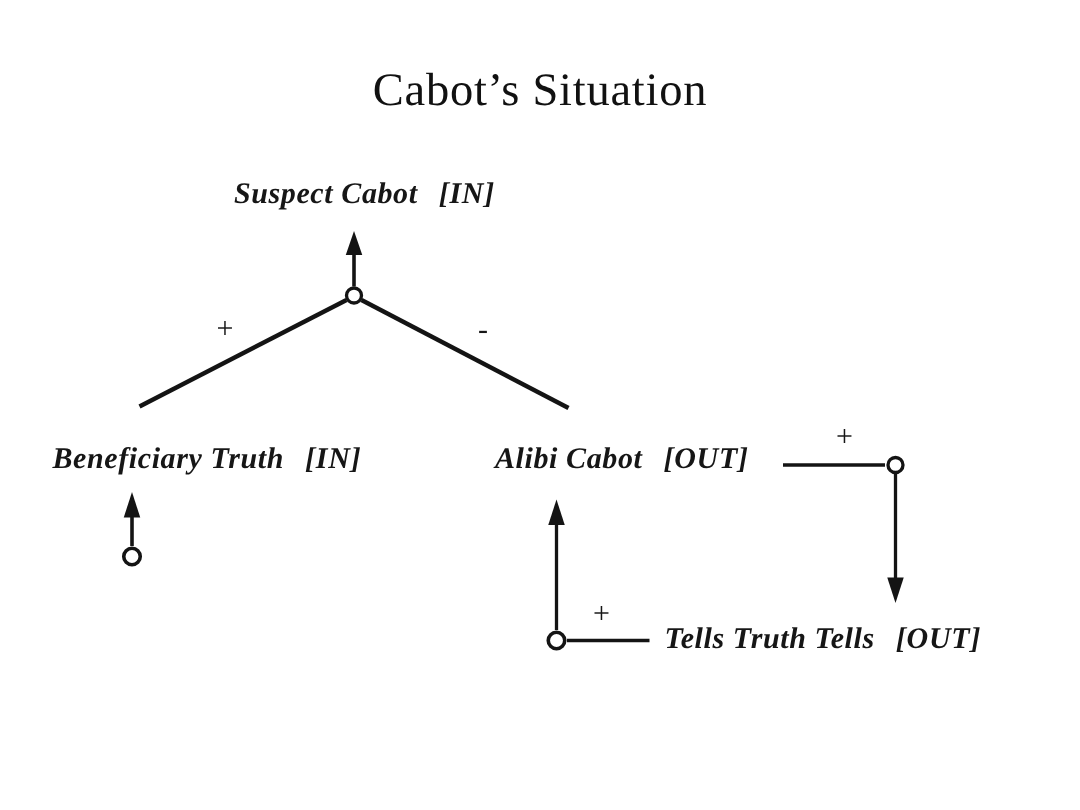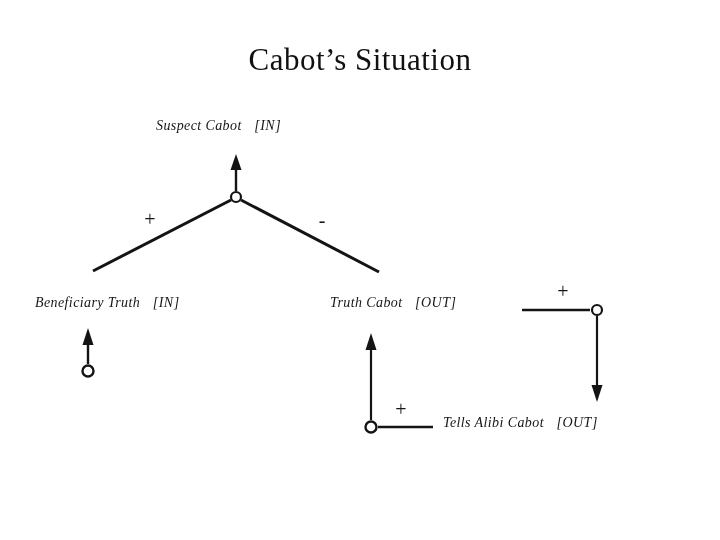--- a/index.html
+++ b/index.html
@@ -23,23 +23,24 @@
     width: 720px;
     text-align: center;
     font-size: 31px;
     font-weight: 400;
     letter-spacing: 0.5px;
     color: #111111;
   }
   .node-label {
     position: absolute;
     white-space: nowrap;
-    font-size: 14px;
+    font-size: 20px;
     line-height: 1;
     color: #161616;
+    font-weight: bold;
   }
   .node-label .nname {
     font-style: italic;
     letter-spacing: 0.4px;
   }
   .node-label .ntag {
     font-style: italic;
     margin-left: 9px;
     letter-spacing: 0.5px;
   }
@@ -105,26 +106,26 @@
     <span class="nname">Suspect Cabot</span>
     <span class="ntag">[IN]</span>
   </div>
 
   <div class="node-label" style="left:35px; top:296px;">
     <span class="nname">Beneficiary Truth</span>
     <span class="ntag">[IN]</span>
   </div>
 
   <div class="node-label" style="left:330px; top:296px;">
-    <span class="nname">Truth Cabot</span>
+    <span class="nname">Alibi Cabot</span>
     <span class="ntag">[OUT]</span>
   </div>
 
   <div class="node-label" style="left:443px; top:416px;">
-    <span class="nname">Tells Alibi Cabot</span>
+    <span class="nname">Tells Truth Tells</span>
     <span class="ntag">[OUT]</span>
   </div>
 
   <div class="link-sign" style="left:150px; top:219px;">+</div>
 
   <div class="link-sign" style="left:322px; top:220px;">-</div>
 
   <div class="link-sign" style="left:401px; top:409px;">+</div>
 
   <div class="link-sign" style="left:563px; top:291px;">+</div>

